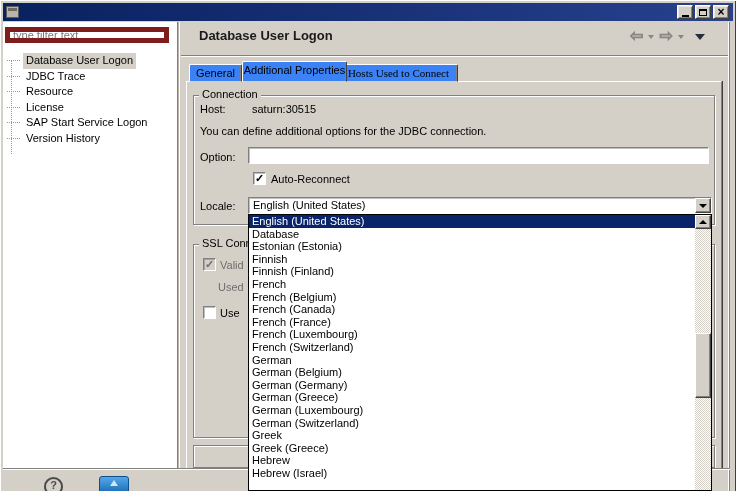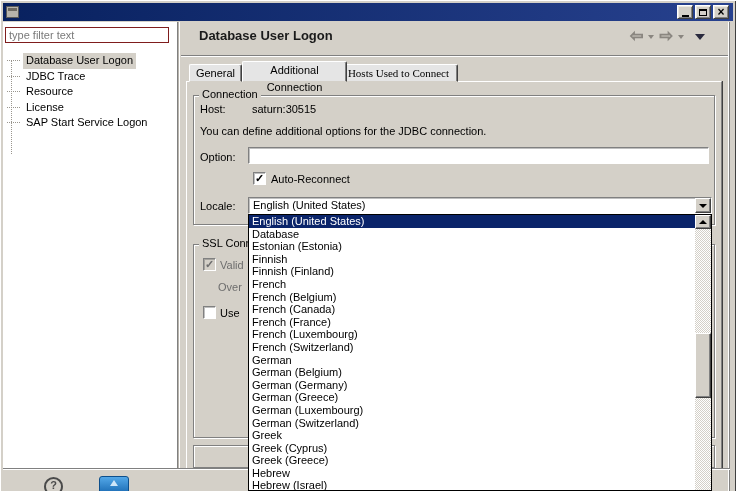--- a/index.html
+++ b/index.html
@@ -21,21 +21,21 @@
   .wbtn { width:16px; height:14px; background:#d4d0c8; border:1px solid;
           border-color:#fff #404040 #404040 #fff; box-shadow: inset 1px 1px 0 #ece9e2, inset -1px -1px 0 #808080;
           display:flex; align-items:center; justify-content:center; font-size:11px; font-weight:bold; color:#000; padding:0; }
   .g-min { width:7px; height:2px; background:#000; margin-top:7px; }
   .g-max { width:8px; height:7px; border:1px solid #000; border-top-width:2px; }
   .g-close { font-size:12px; line-height:10px; font-weight:bold; }
 
   
   .sidebar { left:3px; top:22px; width:174px; height:446px; background:#fff; }
   .filter { position:absolute; left:2px; top:5px; width:164px; height:16px;
-            border:1px solid #7f1d1d; background:#fff; font-size:11px; padding:1px 3px;
+            border:5px solid #7f1d1d; background:#fff; font-size:11px; padding:1px 3px;
             font-family:"Liberation Sans",sans-serif; color:#000; }
   .filter::placeholder { color:#7a7a7a; opacity:1; }
   .tree { position:absolute; left:2px; top:31px; width:170px; }
   .tree-vline { position:absolute; left:8px; top:38px; width:1px; height:94px; border-left:1px dotted #9a968e; }
   .tree-item { height:15.5px; line-height:15.5px; font-size:11px; color:#000;
                display:flex; align-items:center; white-space:nowrap; cursor:default; }
   .tree-item .dash { width:13px; height:1px; border-top:1px dotted #9a968e; margin:0 3px 0 2px; flex:none; }
   .tree-item .tlabel { padding:0 3px; }
   .tree-item.selected .tlabel { background:#d4d0c8; }
 
@@ -46,21 +46,21 @@
   .page-title { left:199px; top:28px; font-size:13px; font-weight:bold; color:#1a1a1a; }
   .nav { left:630px; top:27px; width:100px; height:18px; display:flex; align-items:center; }
   .nav-arrow { font-size:16px; color:#cdc9c1; -webkit-text-stroke:1px #8a8680; line-height:16px; }
   .nav-caret { width:0; height:0; border-left:3px solid transparent; border-right:3px solid transparent;
                border-top:4px solid #8a8680; margin:2px 5px 0 5px; }
   .nav-menu-tri { width:0; height:0; border-left:5px solid transparent; border-right:5px solid transparent;
                   border-top:6px solid #2a2a3e; margin:2px 0 0 6px; }
   .hsep { left:181px; top:55px; width:549px; height:2px; border-top:1px solid #808080; border-bottom:1px solid #fff; }
 
   
-  .tab { position:absolute; height:18px; top:64px; background:#e5e5e5; font-size:11px; text-align:center;
+  .tab { position:absolute; height:18px; top:64px; background:#3b82f6; font-size:11px; text-align:center;
          line-height:17px; border:1px solid; border-color:#fff #404040 #d4d0c8 #fff;
          border-radius:2px 2px 0 0; box-shadow: inset -1px 0 0 #808080; color:#000; z-index:2; }
   .tab.active { top:61px; height:21px; z-index:3; font-weight:normal; }
   .tab-general { left:189px; width:53px; }
   .tab-additional { left:242px; width:105px; }
   .tab-hosts { left:339px; width:119px;font-family:Liberation Serif, serif; }
 
   .tabpane { left:186px; top:81px; width:536px; height:388px; background:#d4d0c8;
              border-left:1px solid #fff; border-top:1px solid #fff;
              border-right:1px solid #808080; box-shadow: 1px 0 0 #404040; }
@@ -160,38 +160,42 @@
         <div class="tree-item">
           <span class="dash"></span>
           <span class="tlabel">License</span>
         </div>
 
         <div class="tree-item">
           <span class="dash"></span>
           <span class="tlabel">SAP Start Service Logon</span>
         </div>
 
+        <div class="tree-item">
+          <span class="dash"></span>
+          <span class="tlabel">Version History</span>
+        </div>
 
       </div>
     <div class="tree-vline"></div>
   </div>
   <div class="abs divider"></div>
 
   <div class="abs page-title">Database User Logon</div>
   <div class="abs nav">
     <span class="nav-arrow">⇦</span>
     <span class="nav-caret"></span>
     <span class="nav-arrow">⇨</span>
     <span class="nav-caret"></span>
     <span class="nav-menu-tri"></span>
   </div>
   <div class="abs hsep"></div>
 
   <div class="tab tab-general">General</div>
-  <div class="tab tab-additional active">Additional Connection</div>
+  <div class="tab tab-additional active">Additional Properties</div>
   <div class="tab tab-hosts">Hosts Used to Connect</div>
   <div class="abs tabpane"></div>
 
   <div class="groupbox" style="left:193px; top:95px; width:522px; height:130px;"></div>
   <span class="grouplabel" style="left:199px; top:88px;">Connection</span>
   <span class="lbl" style="left:200px; top:103px;">Host:</span>
   <span class="lbl" style="left:252px; top:103px;">saturn:30515</span>
   <span class="lbl" style="left:200px; top:125px;">You can define additional options for the JDBC connection.</span>
   <span class="lbl" style="left:200px; top:151px;">Option:</span>
   <input class="field" style="left: 248px; top: 147px; width: 461px; height: 17px;" value="">
@@ -203,21 +207,21 @@
     <span class="combo-text">English (United States)</span>
     <span class="combo-btn">
         <span class="tri-down"></span>
       </span>
   </div>
 
   <div class="groupbox" style="left:193px; top:244px; width:522px; height:194px;"></div>
   <span class="grouplabel" style="left:199px; top:237px;">SSL Conn</span>
   <span class="cb checked dis" style="left:203px; top:258px;"></span>
   <span class="lbl dis" style="left:220px; top:259px;">Valid</span>
-  <span class="lbl dis" style="left:218px; top:281px;">Over</span>
+  <span class="lbl dis" style="left:218px; top:281px;">Used</span>
   <span class="cb" style="left:203px; top:306px;"></span>
   <span class="lbl" style="left:220px; top:307px;text-align:center;">Use</span>
   <div class="groupbox" style="left:193px; top:445px; width:522px; height:23px;"></div>
 
   <div class="abs bottom-sep"></div>
   <div class="abs help-circle"><span>?</span></div>
   <div class="abs blue-btn">
       <span class="blue-glyph"></span>
     </div>
   <div class="abs right-border-hi"></div>
@@ -255,21 +259,20 @@
         <div class="lrow">German (Germany)</div>
 
         <div class="lrow">German (Greece)</div>
 
         <div class="lrow">German (Luxembourg)</div>
 
         <div class="lrow">German (Switzerland)</div>
 
         <div class="lrow">Greek</div>
 
-        <div class="lrow">Greek (Cyprus)</div>
 
         <div class="lrow">Greek (Greece)</div>
 
         <div class="lrow">Hebrew</div>
 
         <div class="lrow">Hebrew (Israel)</div>
       </div>
     <div class="scrollbar">
       <span class="sb-btn">
           <span class="tri-up"></span>

